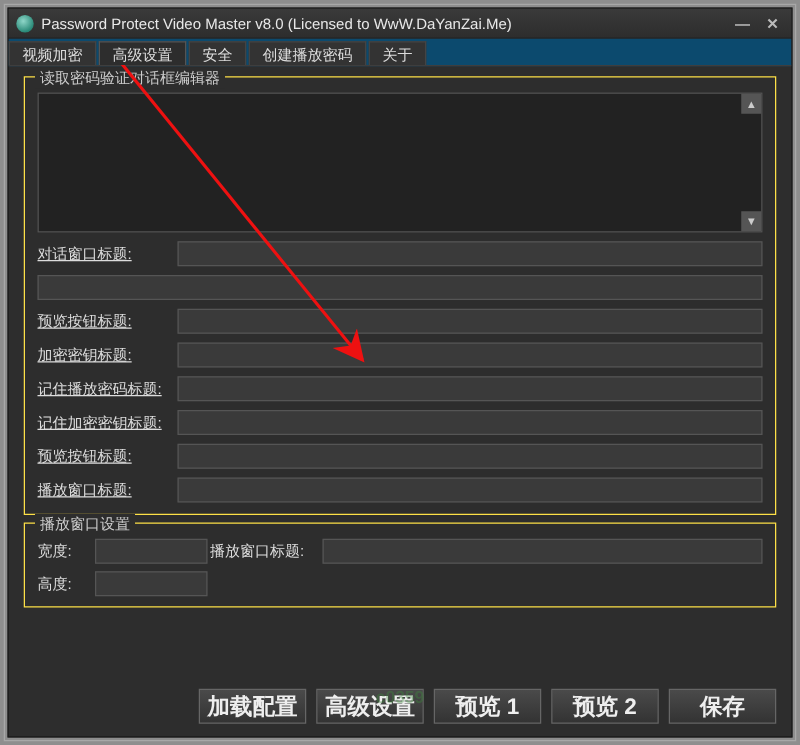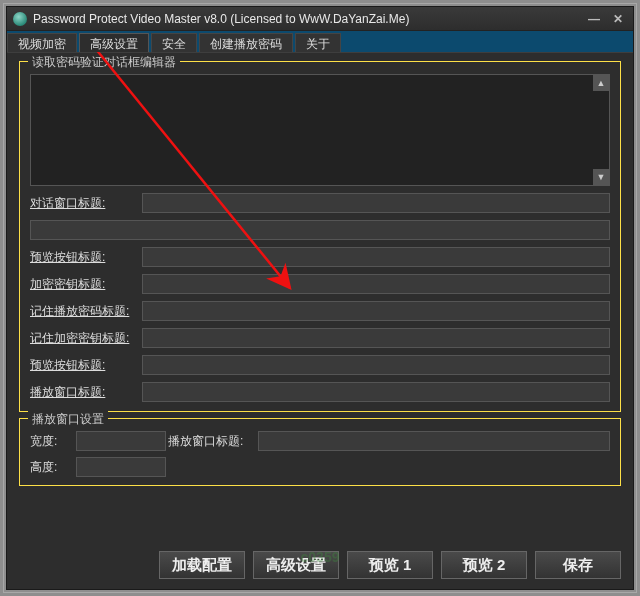--- a/index.html
+++ b/index.html
@@ -111,21 +111,21 @@
   .pt-row input { flex: 1; height: 20px; background: #3a3a3a; border: 1px solid #555; color: #ddd; padding: 0 4px; font-size: 12px;}
 
   .bottom-bar {
     display: flex; justify-content: flex-end; gap: 8px;
     padding: 8px 12px 10px 12px;
   }
   .btn {
     min-width: 86px; height: 28px;
     background: linear-gradient(#4a4a4a, #333);
     border: 1px solid #666;
-    color: #eee; font-size: 15px; font-weight: bold;
+    color: #eee; font-size: 18px; font-weight: bold;
     display: flex; align-items: center; justify-content: center;
     cursor: pointer;
   }
 
   
   .wm1 { position: absolute; left: 118px; top: 48px; color: #61a95e; font-size: 13px; font-weight: bold; opacity: 0.55; pointer-events: none; }
   .wm2 { position: absolute; right: 24px; top: 8px; color: #e6e6e6; font-size: 18px; font-weight: bold; opacity: 0.25; pointer-events: none; letter-spacing: 1px;}
   .wm3 { position: absolute; left: 50%; bottom: 24px; transform: translateX(-50%); color: #3b8f3a; font-size: 14px; font-weight: bold; opacity: 0.35; pointer-events: none; }
 
   

